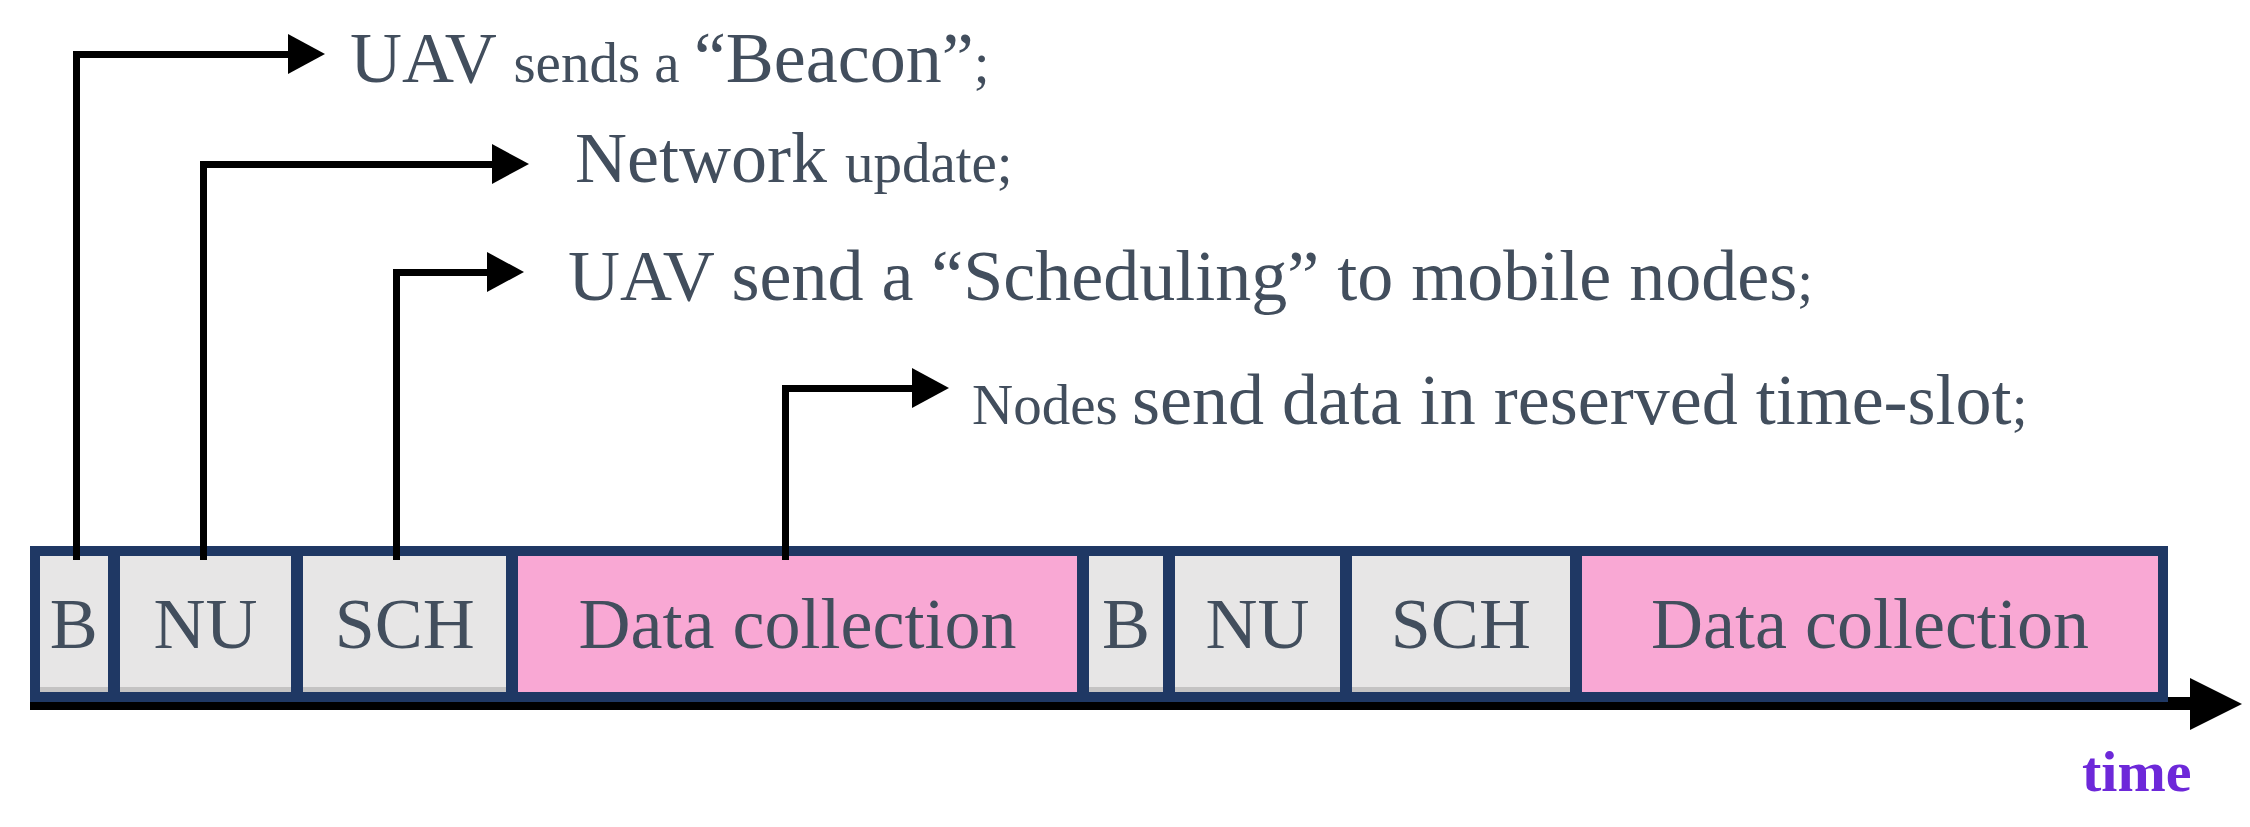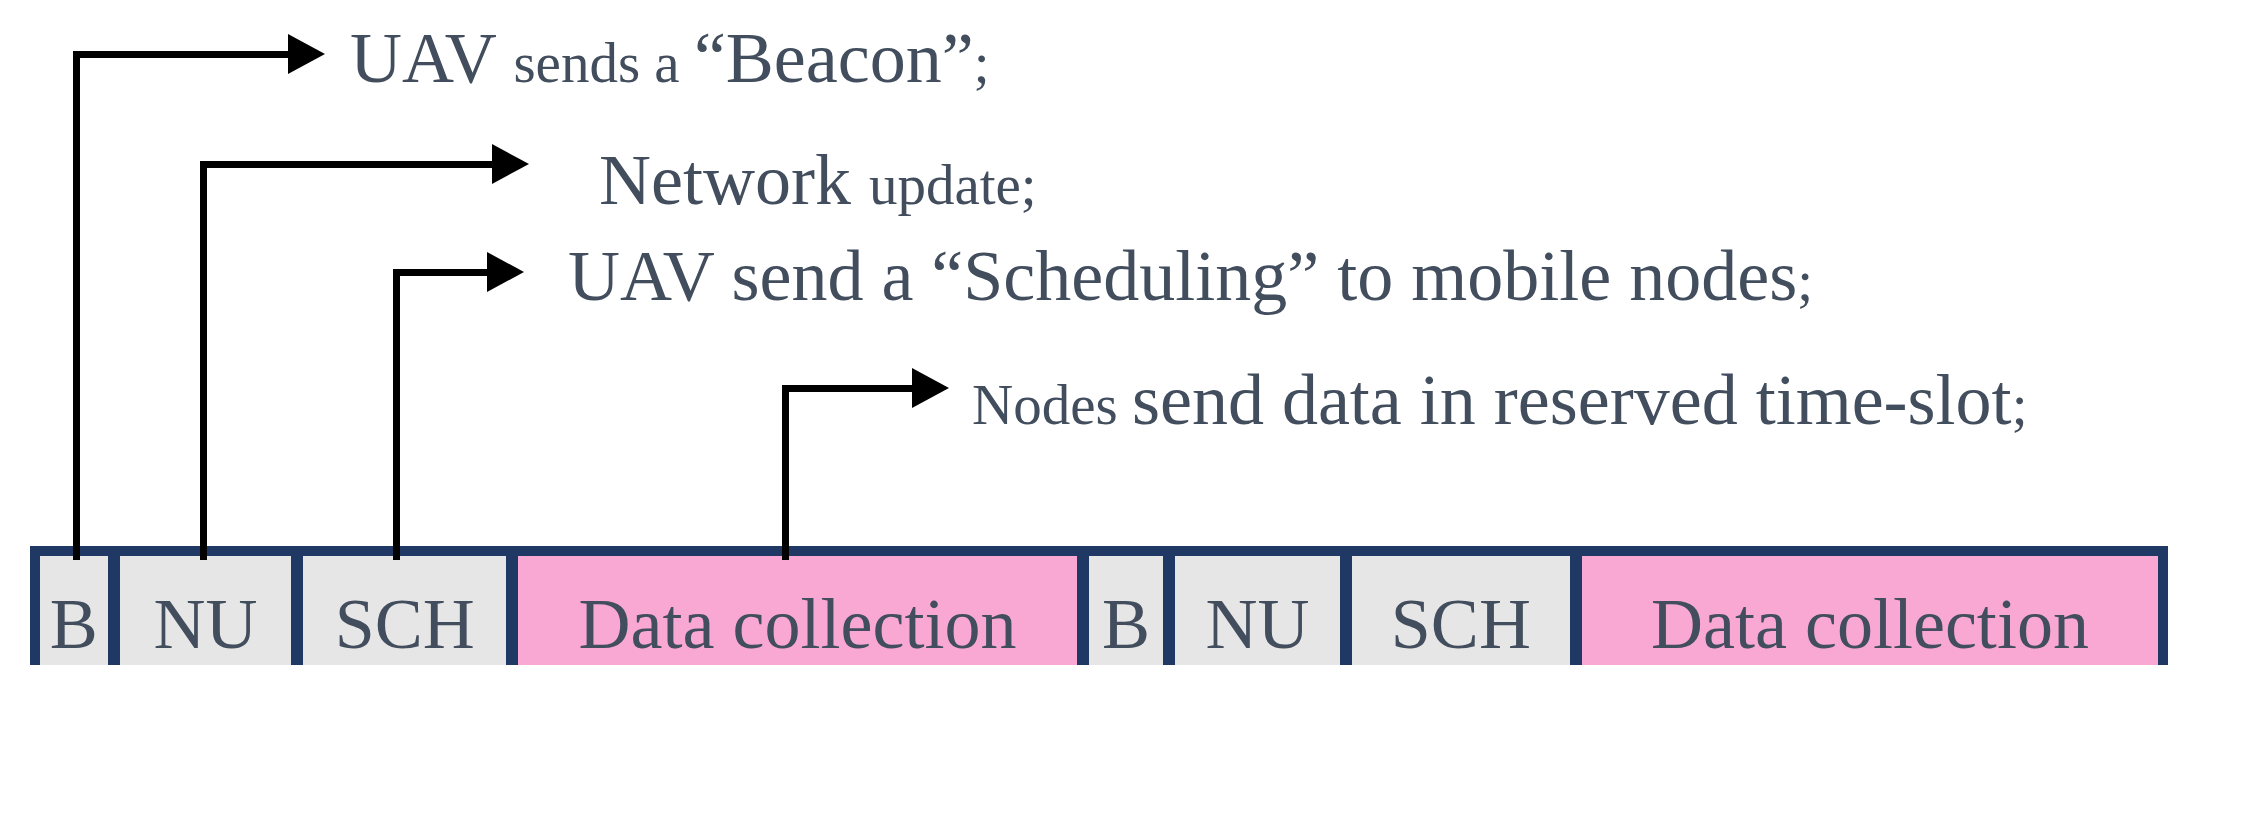--- a/index.html
+++ b/index.html
@@ -3,21 +3,21 @@
 <meta charset="utf-8">
 <style>
   html, body {
     margin: 0;
     padding: 0;
     background: #ffffff;
   }
   #stage {
     position: relative;
     width: 2250px;
-    height: 665px;
+    height: 827px;
     background: #ffffff;
     overflow: hidden;
     font-family: "Liberation Serif", "DejaVu Serif", serif;
   }
 
   
   .ann {
     position: absolute;
     color: #424e5d;
     line-height: 1.15;
@@ -104,34 +104,34 @@
     border-left: 52px solid #000000;
     border-top: 26px solid transparent;
     border-bottom: 26px solid transparent;
     z-index: 1;
   }
   .time-label {
     position: absolute;
     left: 2082px;
     top: 738px;
     font-size: 58px;
-    font-weight: normal;
-    color: #ec4899;
+    font-weight: bold;
+    color: #6d28d9;
   }
 </style>
 </head>
 <body>
 
 <div id="stage">
 
   <div class="ann" style="left:350px; top:17px;">
     <span class="t-lg">UAV </span><span class="t-md">sends a </span><span class="t-lg">“Beacon”</span><span class="t-md">;</span>
   </div>
 
-  <div class="ann" style="left:575px; top:139px;margin-left:24px;">
+  <div class="ann" style="left:575px; top:117px;">
     <span class="t-lg">Network </span><span class="t-md">update;</span>
   </div>
 
   <div class="ann" style="left:972px; top:359px;">
     <span class="t-md">Nodes </span><span class="t-lg">send data in reserved time-slot</span><span class="t-md">;</span>
   </div>
 
   <div class="ann" style="left:568px; top:235px;">
     <span class="t-lg">UAV send a “Scheduling” to mobile nodes</span><span class="t-md">;</span>
   </div>

